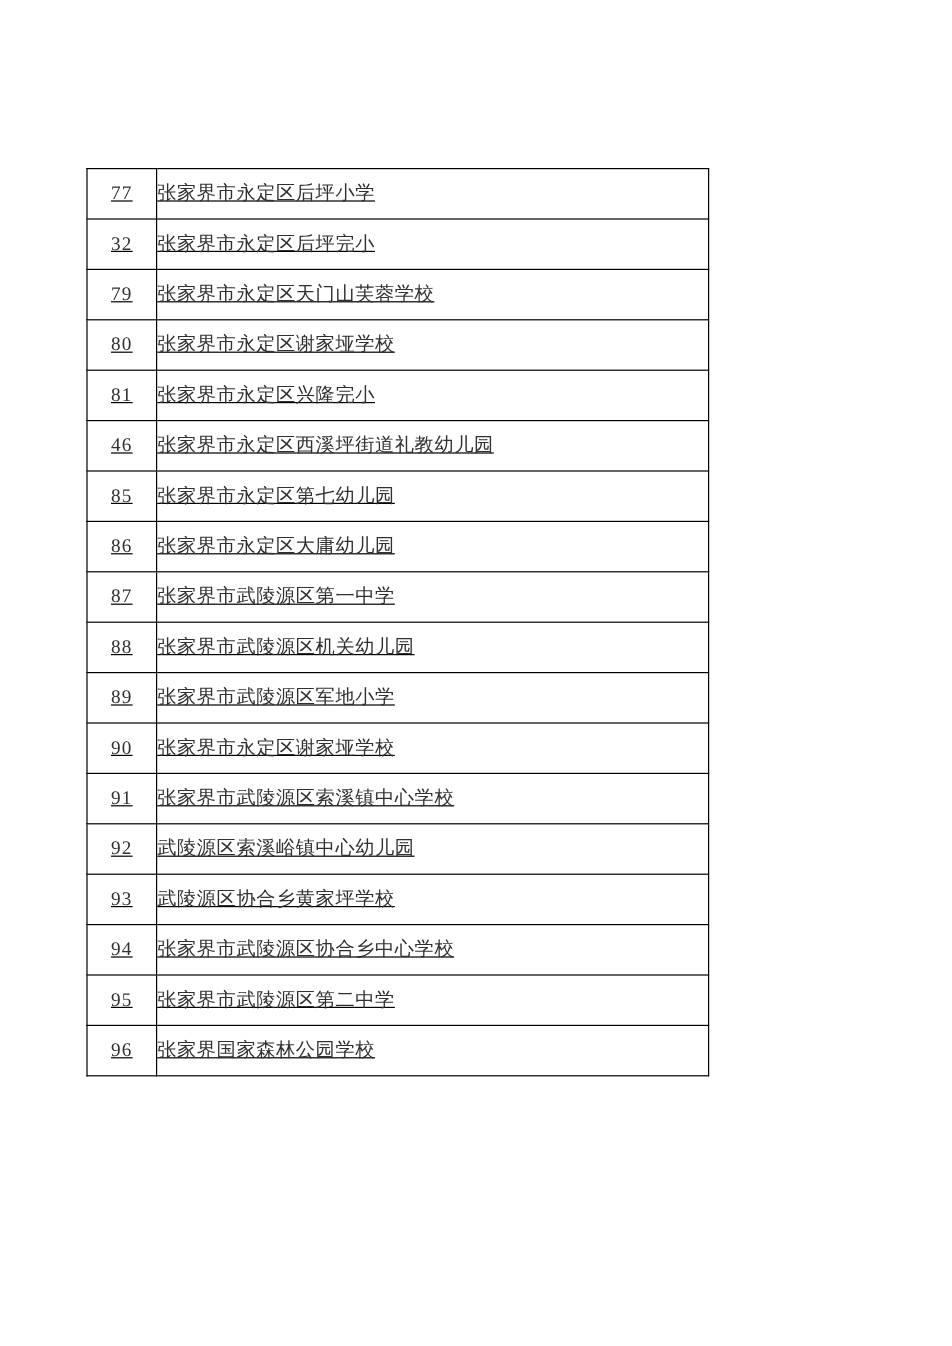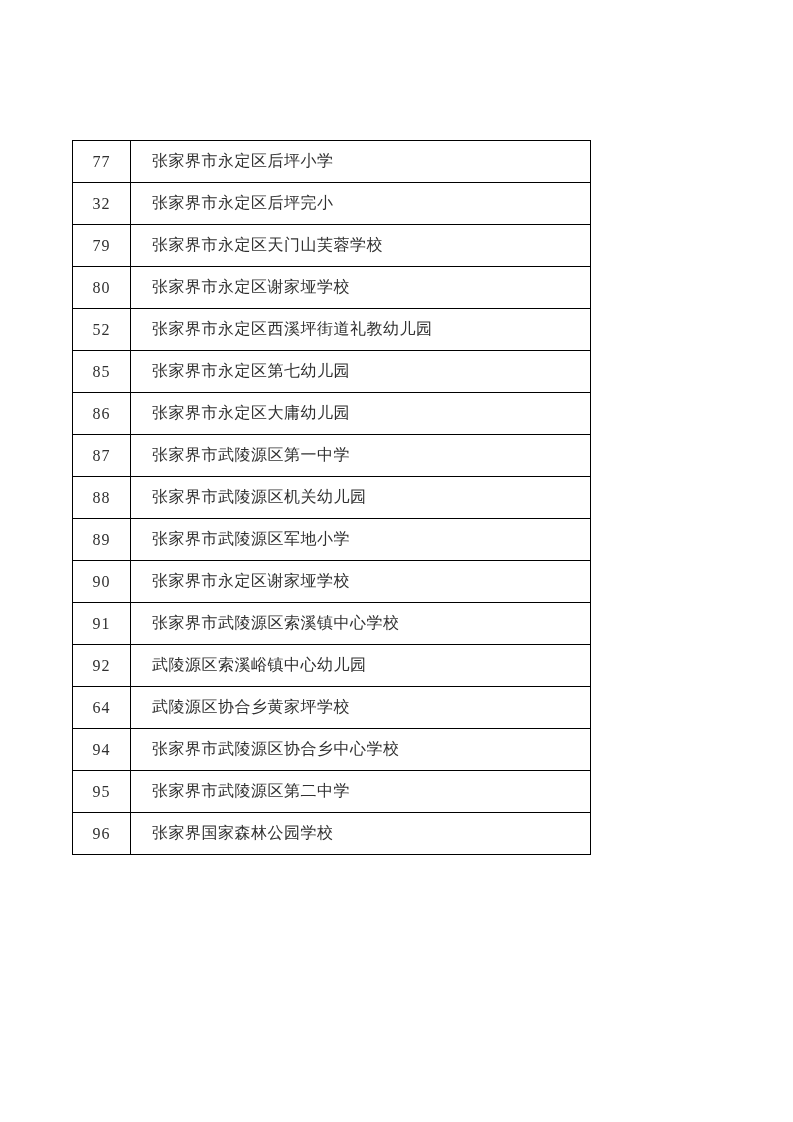--- a/index.html
+++ b/index.html
@@ -16,37 +16,38 @@
     height: 1122px;
     background: #ffffff;
   }
   table.school-table {
     position: absolute;
     left: 72px;
     top: 140px;
     width: 519px;
     border-collapse: collapse;
     table-layout: fixed;
+    text-decoration: underline;
   }
   table.school-table td {
     border: 1.5px solid #000000;
     height: 42px;
     font-size: 16px;
     color: #303030;
     vertical-align: middle;
     background: #ffffff;
   }
   td.num-cell {
     width: 58px;
     text-align: center;
     letter-spacing: 1px;
   }
   td.name-cell {
     text-align: left;
-    padding-left: 21px;
+    padding-left: 0;
     letter-spacing: 0.5px;
   }
 </style>
 </head>
 <body>
 
 <div class="page">
   <table class="school-table">
     <tbody>
         <tr>
@@ -59,21 +60,25 @@
         </tr>
         <tr>
           <td class="num-cell">79</td>
           <td class="name-cell">张家界市永定区天门山芙蓉学校</td>
         </tr>
         <tr>
           <td class="num-cell">80</td>
           <td class="name-cell">张家界市永定区谢家垭学校</td>
         </tr>
         <tr>
-          <td class="num-cell">52</td>
+          <td class="num-cell">81</td>
+          <td class="name-cell">张家界市永定区兴隆完小</td>
+        </tr>
+        <tr>
+          <td class="num-cell">46</td>
           <td class="name-cell">张家界市永定区西溪坪街道礼教幼儿园</td>
         </tr>
         <tr>
           <td class="num-cell">85</td>
           <td class="name-cell">张家界市永定区第七幼儿园</td>
         </tr>
         <tr>
           <td class="num-cell">86</td>
           <td class="name-cell">张家界市永定区大庸幼儿园</td>
         </tr>
@@ -95,21 +100,21 @@
         </tr>
         <tr>
           <td class="num-cell">91</td>
           <td class="name-cell">张家界市武陵源区索溪镇中心学校</td>
         </tr>
         <tr>
           <td class="num-cell">92</td>
           <td class="name-cell">武陵源区索溪峪镇中心幼儿园</td>
         </tr>
         <tr>
-          <td class="num-cell">64</td>
+          <td class="num-cell">93</td>
           <td class="name-cell">武陵源区协合乡黄家坪学校</td>
         </tr>
         <tr>
           <td class="num-cell">94</td>
           <td class="name-cell">张家界市武陵源区协合乡中心学校</td>
         </tr>
         <tr>
           <td class="num-cell">95</td>
           <td class="name-cell">张家界市武陵源区第二中学</td>
         </tr>

